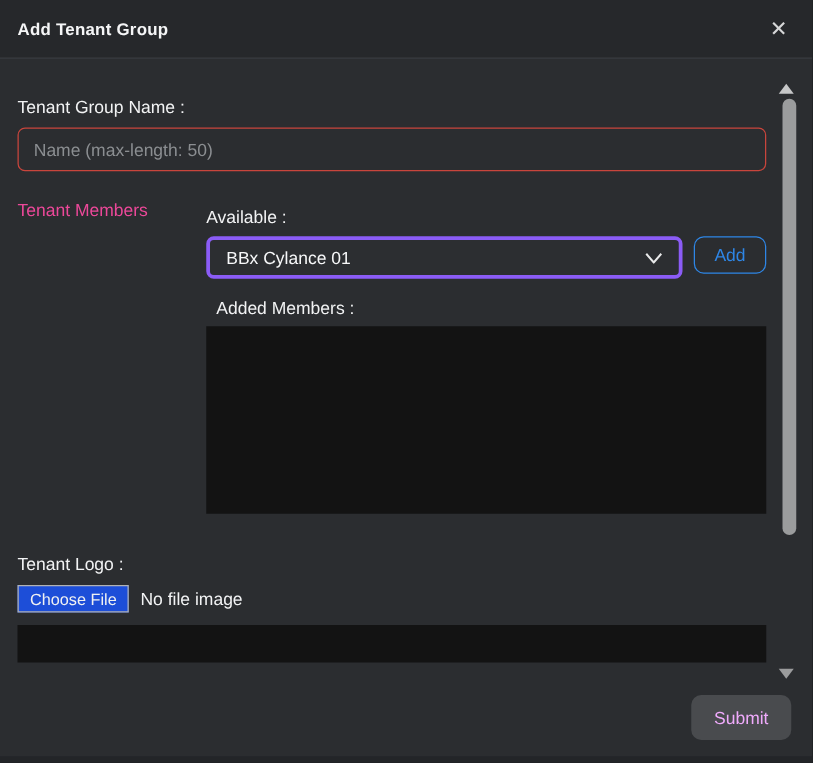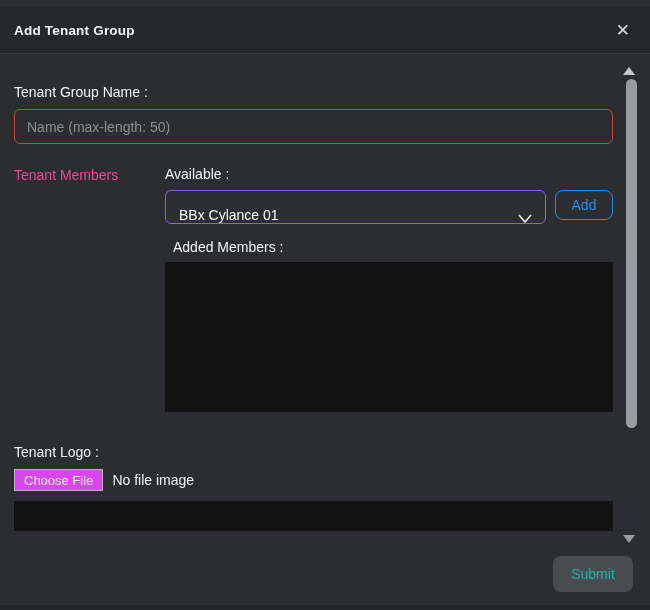--- a/index.html
+++ b/index.html
@@ -14,21 +14,20 @@
     overflow:hidden;
   }
 
   
   .modal-header{
     height:47px;
     background:#26282b;
     border-bottom:1px solid #3a3d41;
     display:flex; align-items:center; justify-content:space-between;
     padding:0 16px 0 14px;
-    margin-top:7px;
   }
   .modal-title{
     font-size:13.5px; font-weight:700; color:#f5f6f7; letter-spacing:.2px;
   }
   .close-btn{
     background:none; border:none; color:#d6d7d8;
     font-size:17px; line-height:1; cursor:pointer; padding:2px 4px;
     font-weight:400;
   }
 
@@ -53,29 +52,29 @@
   .name-input::placeholder{ color:#8b8e91; }
 
   .members-row{
     display:flex; margin-top:22px;
   }
   .members-label{
     width:151px; flex:0 0 151px;
     font-size:14px; color:#ec4899; padding-top:1px;
   }
   .members-col{ flex:1; min-width:0; }
-  .available-label{ font-size:14px; color:#f2f3f4; margin-bottom:8px; }
+  .available-label{ font-size:14px; color:#f2f3f4; margin-bottom:8px;margin-top:6px; }
 
   .select-row{ display:flex; gap:9px; }
   .select-box{
     flex:1; height:34px;
     background:#2c2e31;
-    border:1px solid #8b5cf6;
+    border:3px solid #8b5cf6;
     border-radius:6px;
-    display:flex; align-items:flex-end; justify-content:space-between;
+    display:flex; align-items:center; justify-content:space-between;
     padding:0 13px;
     font-size:14px; color:#f7f8f9;
     cursor:pointer;
   }
   .chev{ width:14px; height:9px; flex:0 0 auto; }
 
   .add-btn{
     width:58px; height:30px; flex:0 0 58px;
     background:transparent;
     border:1px solid #2e86e6;
@@ -94,21 +93,21 @@
     border:none;
   }
 
   .logo-section{ margin-top:32px; }
   .file-row{
     margin-top:7px;
     display:flex; align-items:center;
   }
   .choose-file-btn{
     height:22px;
-    background:#d946ef;
+    background:#1d4ed8;
     border:1px solid #b2b2b2;
     color:#f0f1f2;
     font-family:"Liberation Sans", sans-serif;
     font-size:13px;
     padding:0 9px;
     cursor:pointer;
   }
   .file-status{ font-size:14px; color:#f2f3f4; margin-left:9px; }
   .logo-hint{ font-size:14px; color:#f2f3f4; margin-top:17px; }
   .logo-preview{
@@ -141,21 +140,21 @@
     border-top:8px solid #9b9c9d;
     cursor:pointer;
   }
 
   
   .submit-btn{
     position:absolute; right:17px; bottom:18px;
     width:80px; height:36px;
     background:#494b4e;
     border:none; border-radius:8px;
-    color:#14b8a6;
+    color:#f0abfc;
     font-family:"Liberation Sans", sans-serif;
     font-size:14px;
     cursor:default;
   }
   .bottom-edge{
     position:absolute; left:0; bottom:0;
     width:100%; height:5px;
     background:#232528;
   }
 </style>

